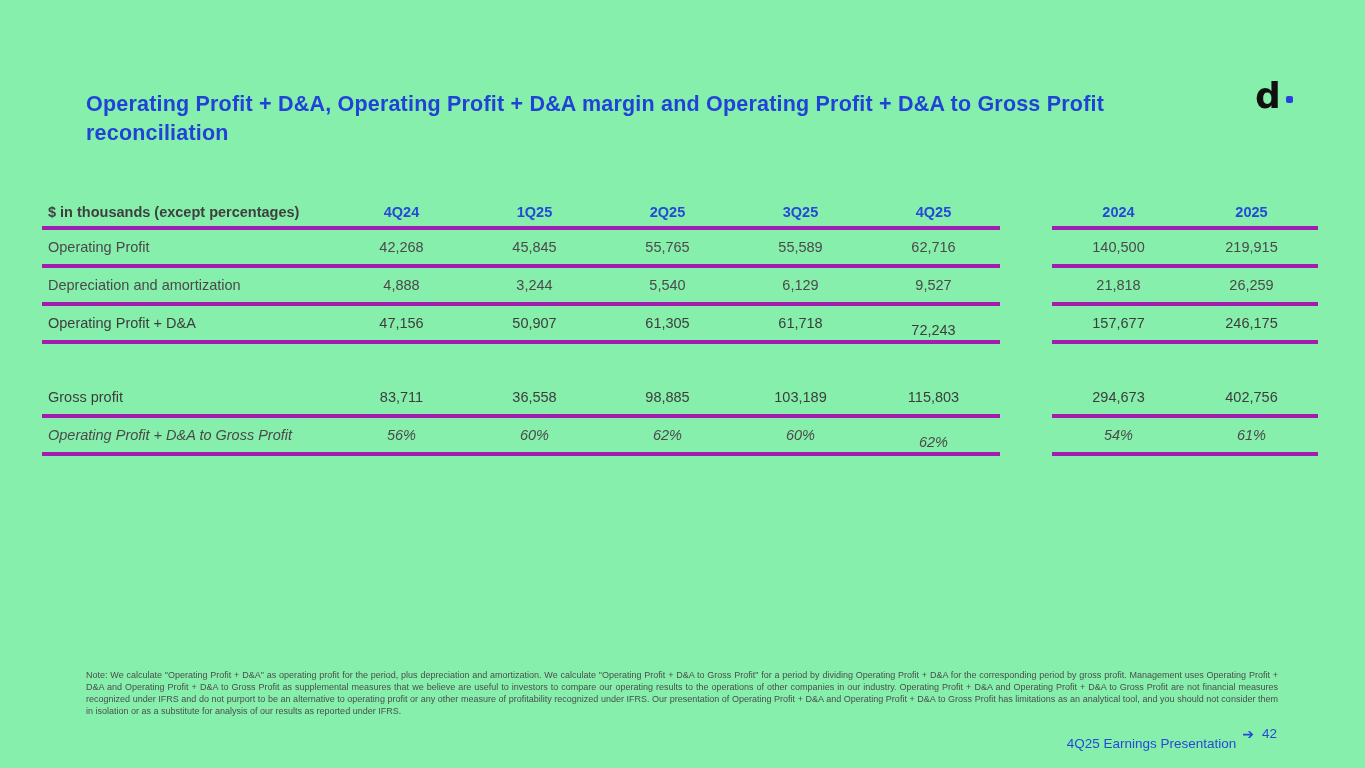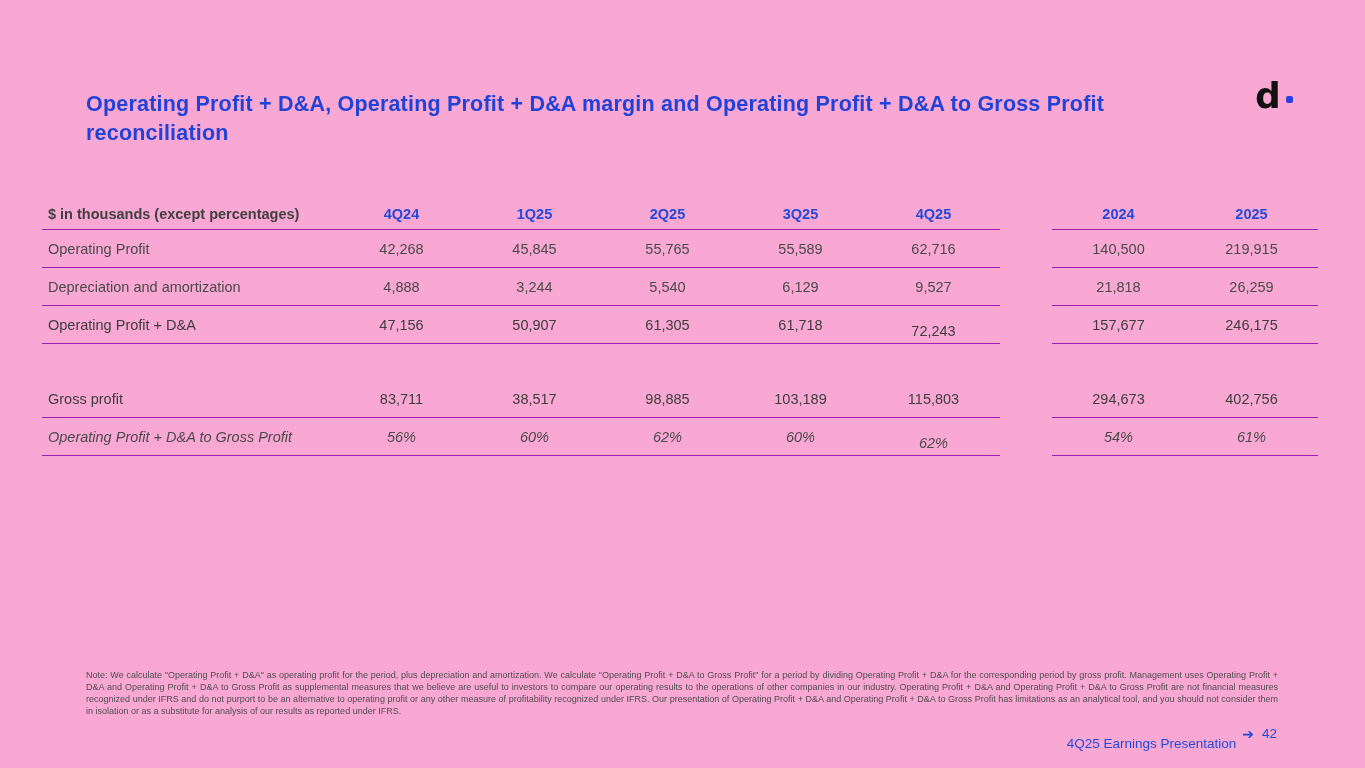--- a/index.html
+++ b/index.html
@@ -8,21 +8,21 @@
     --logo-dot-blue:#2b3fe0;
   }
   *{box-sizing:border-box;margin:0;padding:0;}
   html,body{width:1365px;height:768px;}
   body{
     background:#ffffff;
     font-family:"Liberation Sans", sans-serif;
     overflow:hidden;
     position:relative;
   }
-  .slide{position:absolute;inset:0;background:#f9a8d4;}
+  .slide{position:absolute;inset:0;background:#86efac;}
 
   
   .title{
     position:absolute;left:86px;top:90px;width:1090px;
     font-size:21.5px;font-weight:700;line-height:29px;
     color:var(--title-blue);letter-spacing:.2px;
   }
 
   
   .logo{position:absolute;left:1255px;top:76px;display:flex;align-items:flex-end;}
@@ -40,21 +40,21 @@
   .trow{
     display:grid;
     grid-template-columns:293px repeat(5,133px) 52px 133px 133px;
     height:38px;
   }
   .trow.thead{height:32px;}
   .spacer-row{height:36px;}
   .cell{
     display:flex;align-items:center;justify-content:center;
     font-size:14.5px;color:#4a4a4a;
-    border-bottom:1px solid #a21caf;
+    border-bottom:4px solid #a21caf;
     white-space:nowrap;
   }
   .cell.label{justify-content:flex-start;padding-left:6px;}
   .cell.gapcell{border-bottom:none;}
   .thead .cell{font-weight:700;}
   .thead .cell.label{color:#3f3f3f;}
   .thead .qh,.thead .yh{color:var(--accent-blue);}
   .trow.bold .cell{font-weight:400;color:#3d3d3d;}
   .trow.italic .cell{font-style:italic;color:#4a4a4a;}
   .cell.low{padding-top:13px;}
@@ -135,21 +135,21 @@
       <div class="cell gapcell"></div>
       <div class="cell">157,677</div>
       <div class="cell">246,175</div>
     </div>
 
     <div class="spacer-row"></div>
 
     <div class="trow bold">
       <div class="cell label">Gross profit</div>
       <div class="cell">83,711</div>
-      <div class="cell">38,517</div>
+      <div class="cell">36,558</div>
       <div class="cell">98,885</div>
       <div class="cell">103,189</div>
       <div class="cell">115,803</div>
       <div class="cell gapcell"></div>
       <div class="cell">294,673</div>
       <div class="cell">402,756</div>
     </div>
 
     <div class="trow italic">
       <div class="cell label">Operating Profit + D&amp;A to Gross Profit</div>

